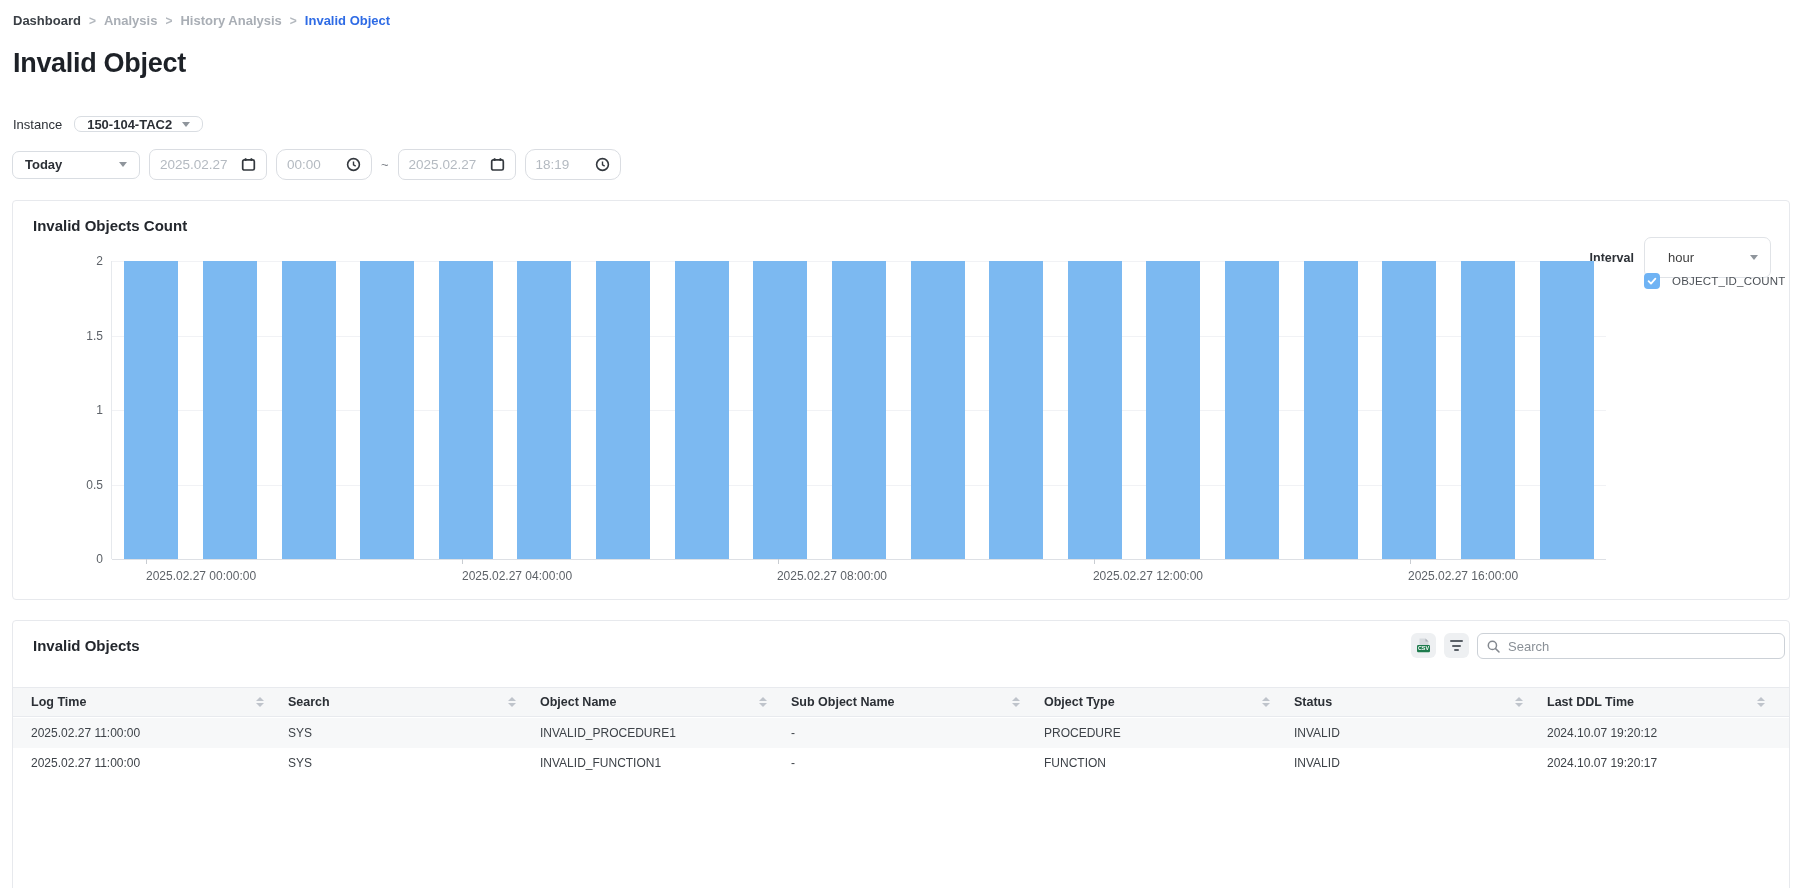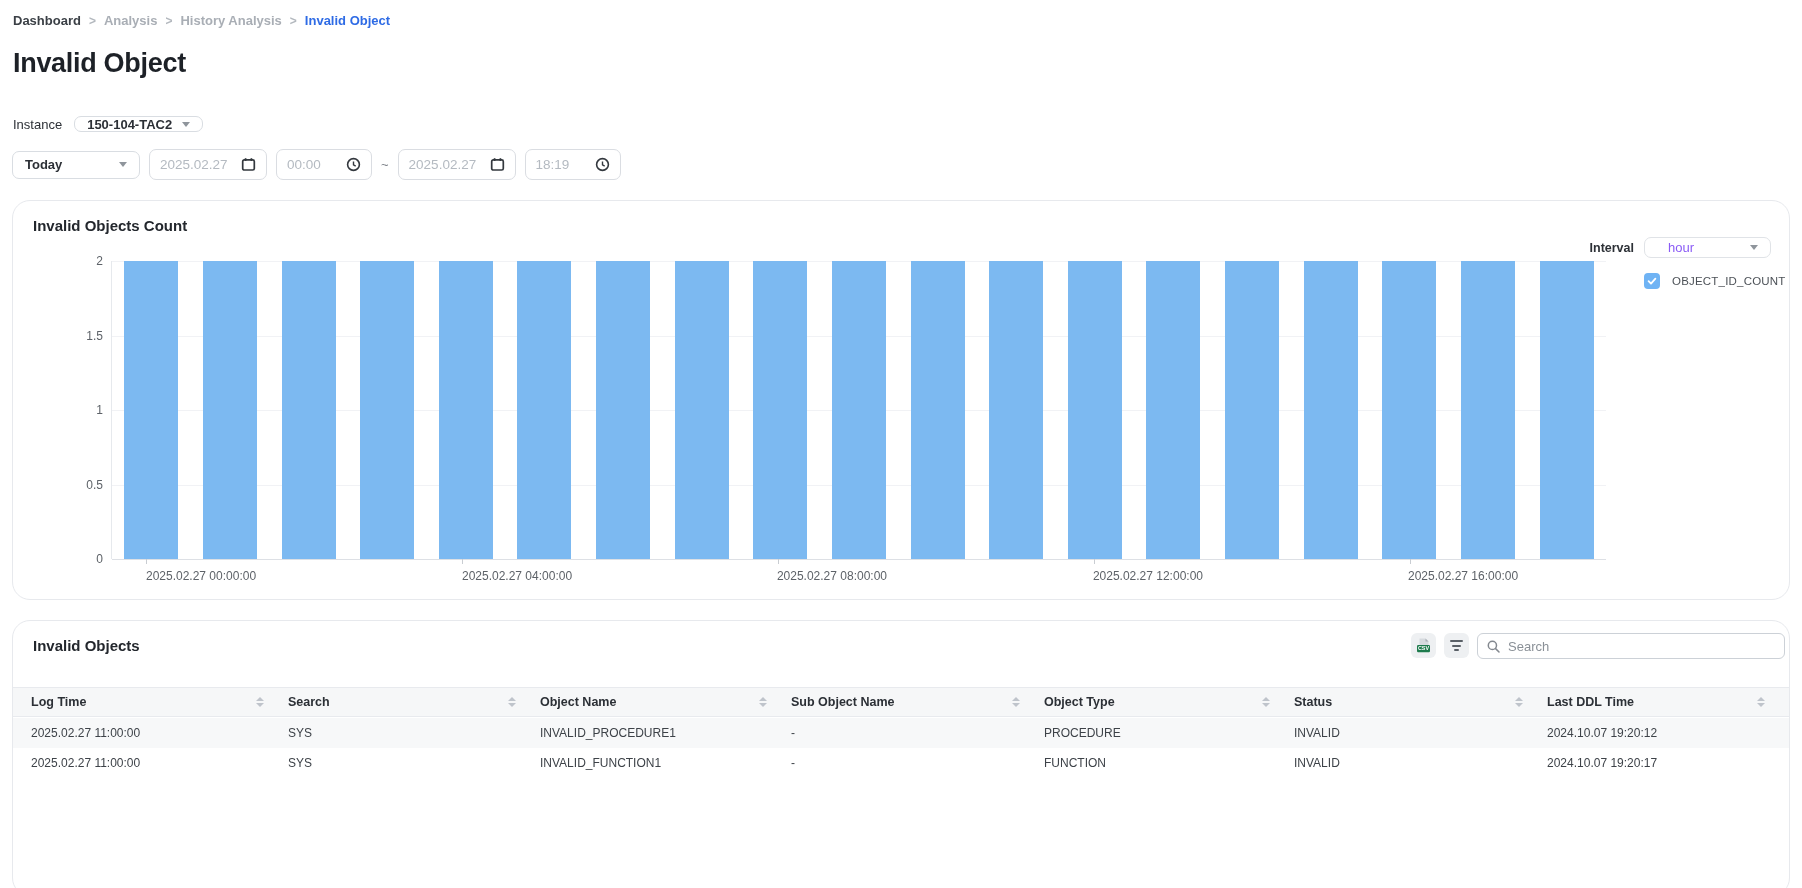--- a/index.html
+++ b/index.html
@@ -27,32 +27,32 @@
   .caret{width:0;height:0;border-left:4px solid transparent;border-right:4px solid transparent;border-top:5px solid #8f959c;}
   
   .filter-row{position:absolute;left:12px;top:149px;display:flex;align-items:center;gap:9px;}
   .select.today{width:128px;height:28px;}
   .tbox{
     display:flex;align-items:center;justify-content:space-between;gap:8px;
     height:31px;padding:0 10px;border:1px solid #dadde2;border-radius:7px;background:#fff;
     font-size:13.5px;color:#b4bac1;box-sizing:border-box;cursor:text;
   }
   .tbox.date{width:118px;}
-  .tbox.time{width:96px;}
+  .tbox.time{width:96px;border-radius:10px;}
   .tilde{color:#7d8289;font-size:13px;}
   .io-icon{flex:none;display:block;}
   
-  .card{position:absolute;left:12px;width:1778px;background:#fff;border:1px solid #e7e9ed;border-radius:18px;box-sizing:border-box;}
+  .card{position:absolute;left:12px;width:1778px;background:#fff;border:1px solid #e7e9ed;border-radius:4px;box-sizing:border-box;}
   #chart-card{top:200px;height:400px;}
   #table-card{top:620px;height:276px;}
   .card-title{position:absolute;left:20px;top:16px;font-size:15px;font-weight:700;color:#23272d;}
   
   .interval-wrap{position:absolute;right:18px;top:12px;display:flex;align-items:center;gap:10px;margin-top:24px;}
   .interval-label{font-size:12.5px;font-weight:600;color:#2c3036;}
-  .select.disabled{width:127px;height:21px;color:#8b5cf6;font-weight:400;border-color:#e0e3e7;cursor:default;padding-left:23px;}
+  .select.disabled{width:127px;height:41px;color:#404040;font-weight:400;border-color:#e0e3e7;cursor:default;padding-left:23px;}
   
   .plot{position:absolute;left:99px;top:60px;width:1494px;height:298px;}
   .gridline{position:absolute;left:0;right:0;height:1px;background:#f1f2f5;}
   .axis-x{position:absolute;left:0;right:0;bottom:-1px;height:1px;background:#dde0e5;}
   .axis-y{position:absolute;left:-1px;top:0;bottom:0;width:1px;background:#e6e9ed;}
   .bars{position:absolute;left:0;right:0;top:0;bottom:0;display:flex;justify-content:space-around;align-items:flex-end;}
   .bar{flex:none;width:54px;}
   .y-labels{position:absolute;left:40px;top:60px;width:50px;height:298px;}
   .y-labels span{position:absolute;right:0;font-size:12px;color:#5d6268;}
   .x-labels{position:absolute;left:99px;top:368px;width:1494px;height:16px;}

